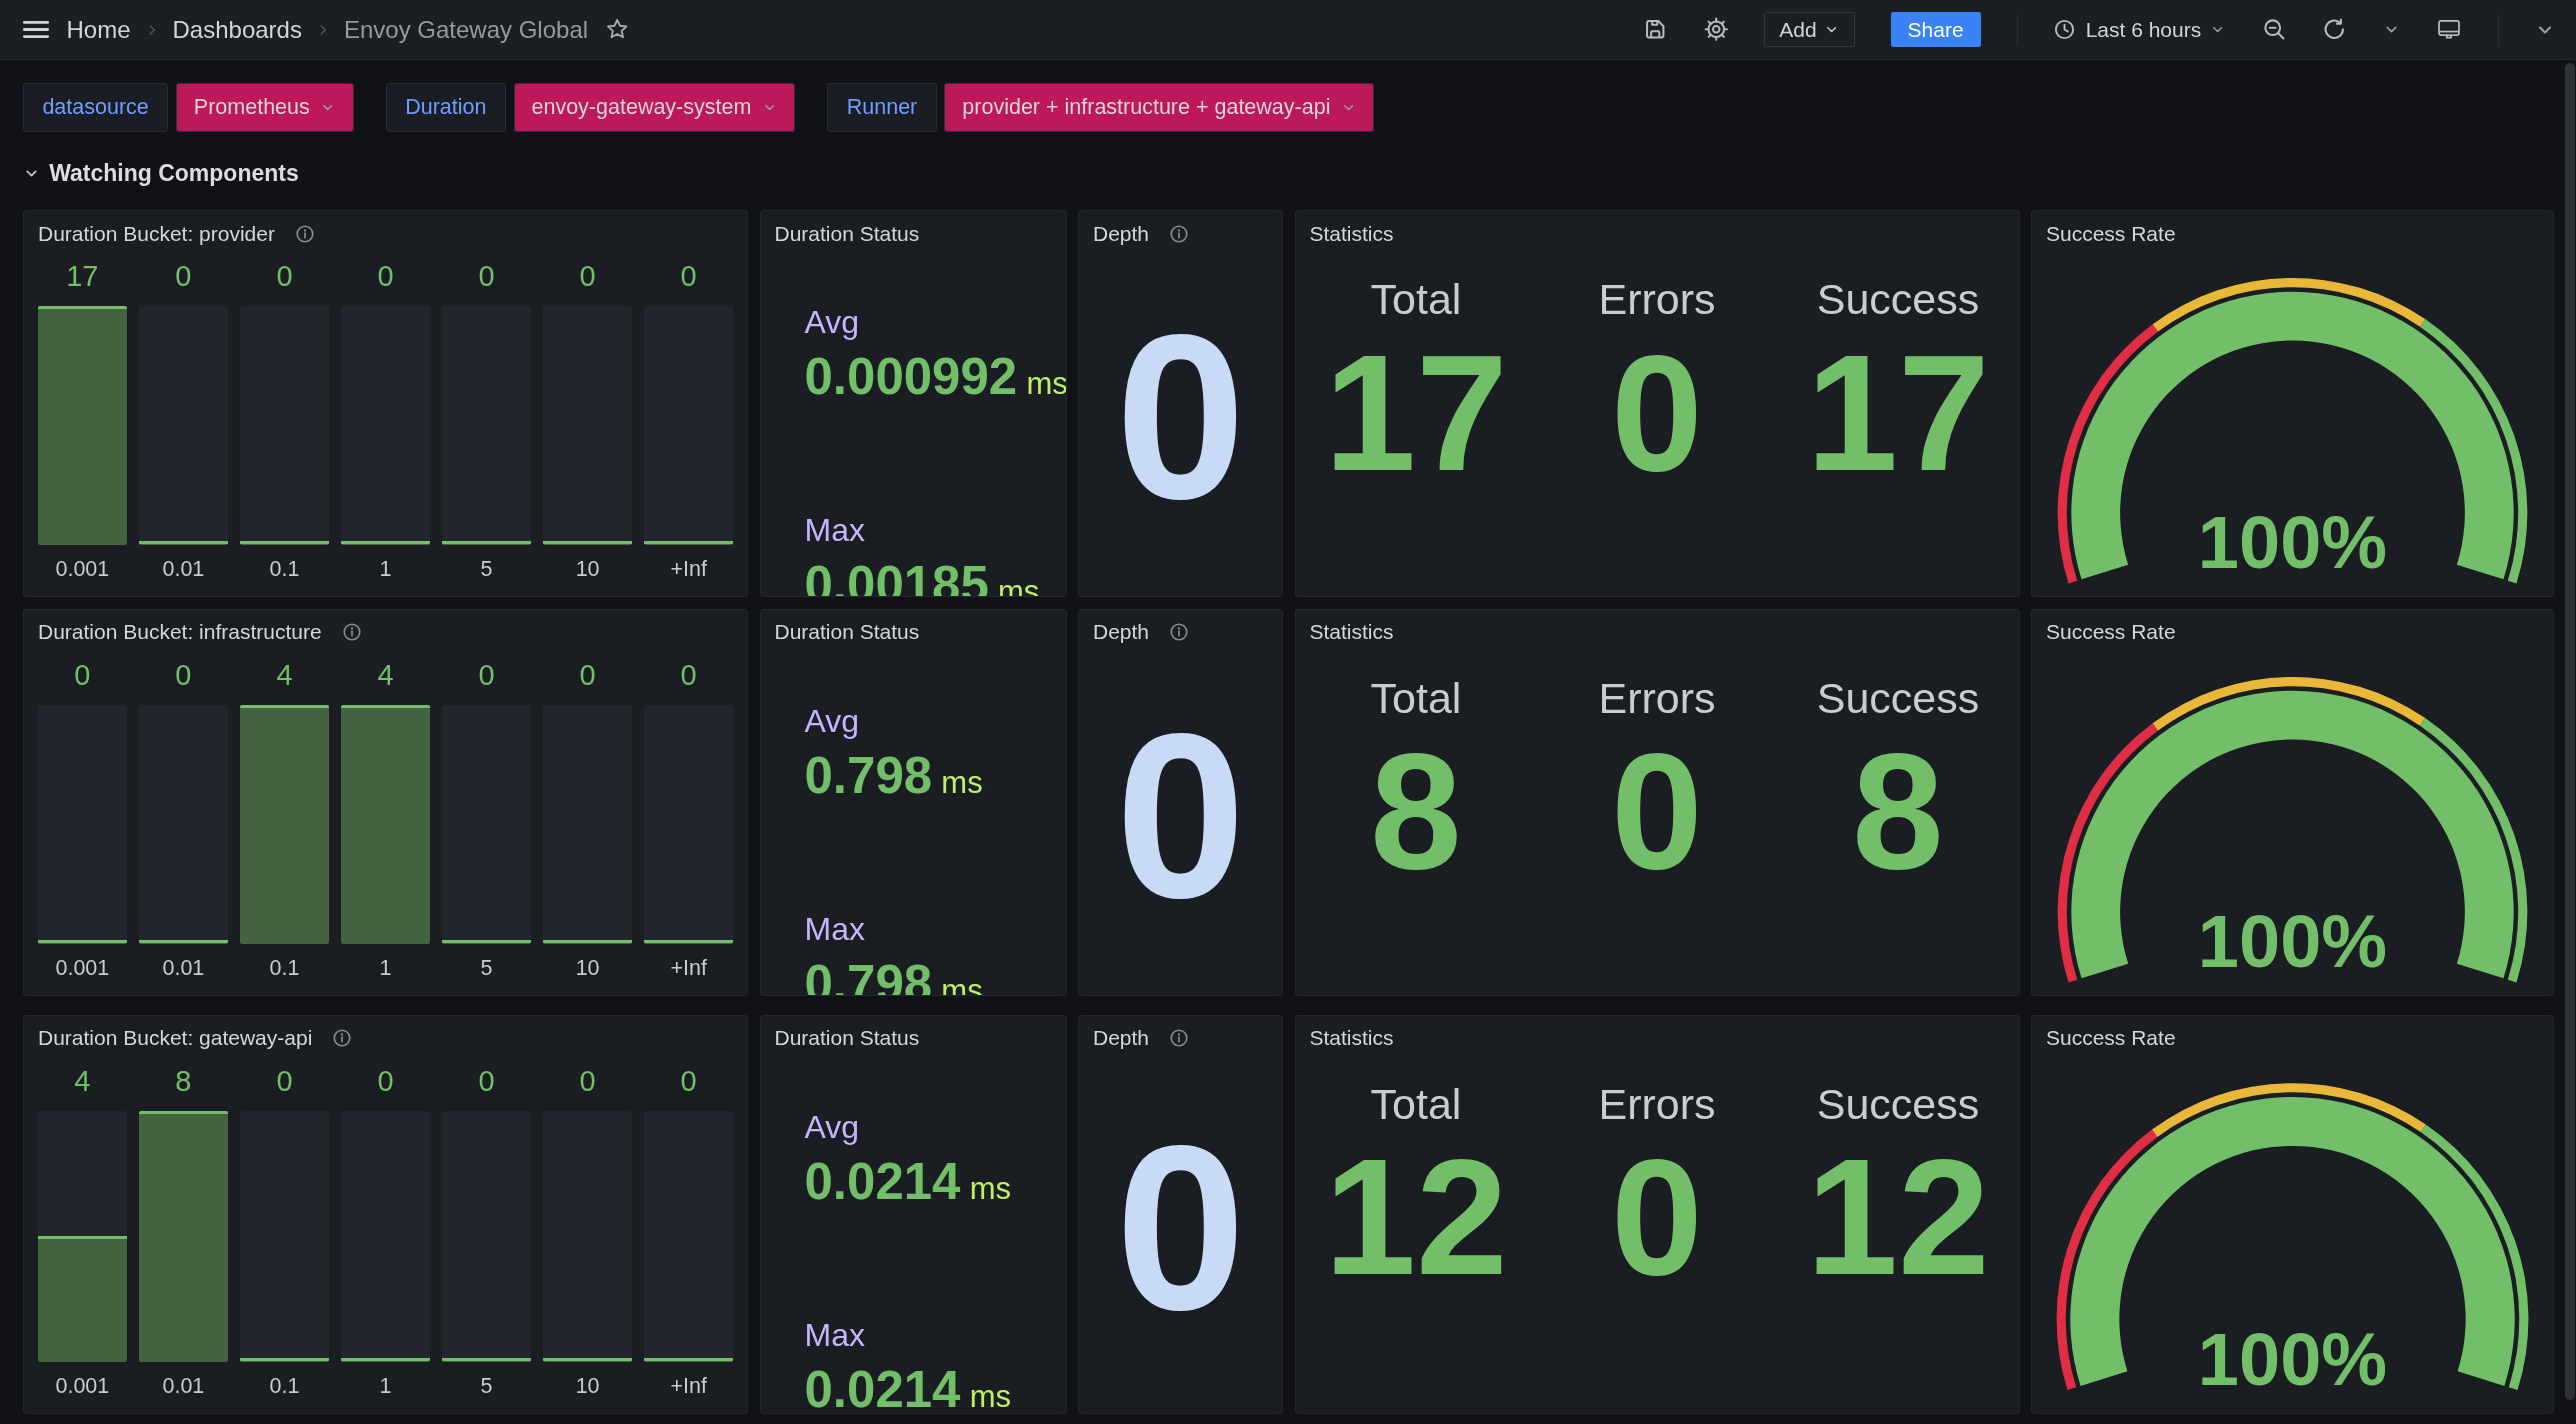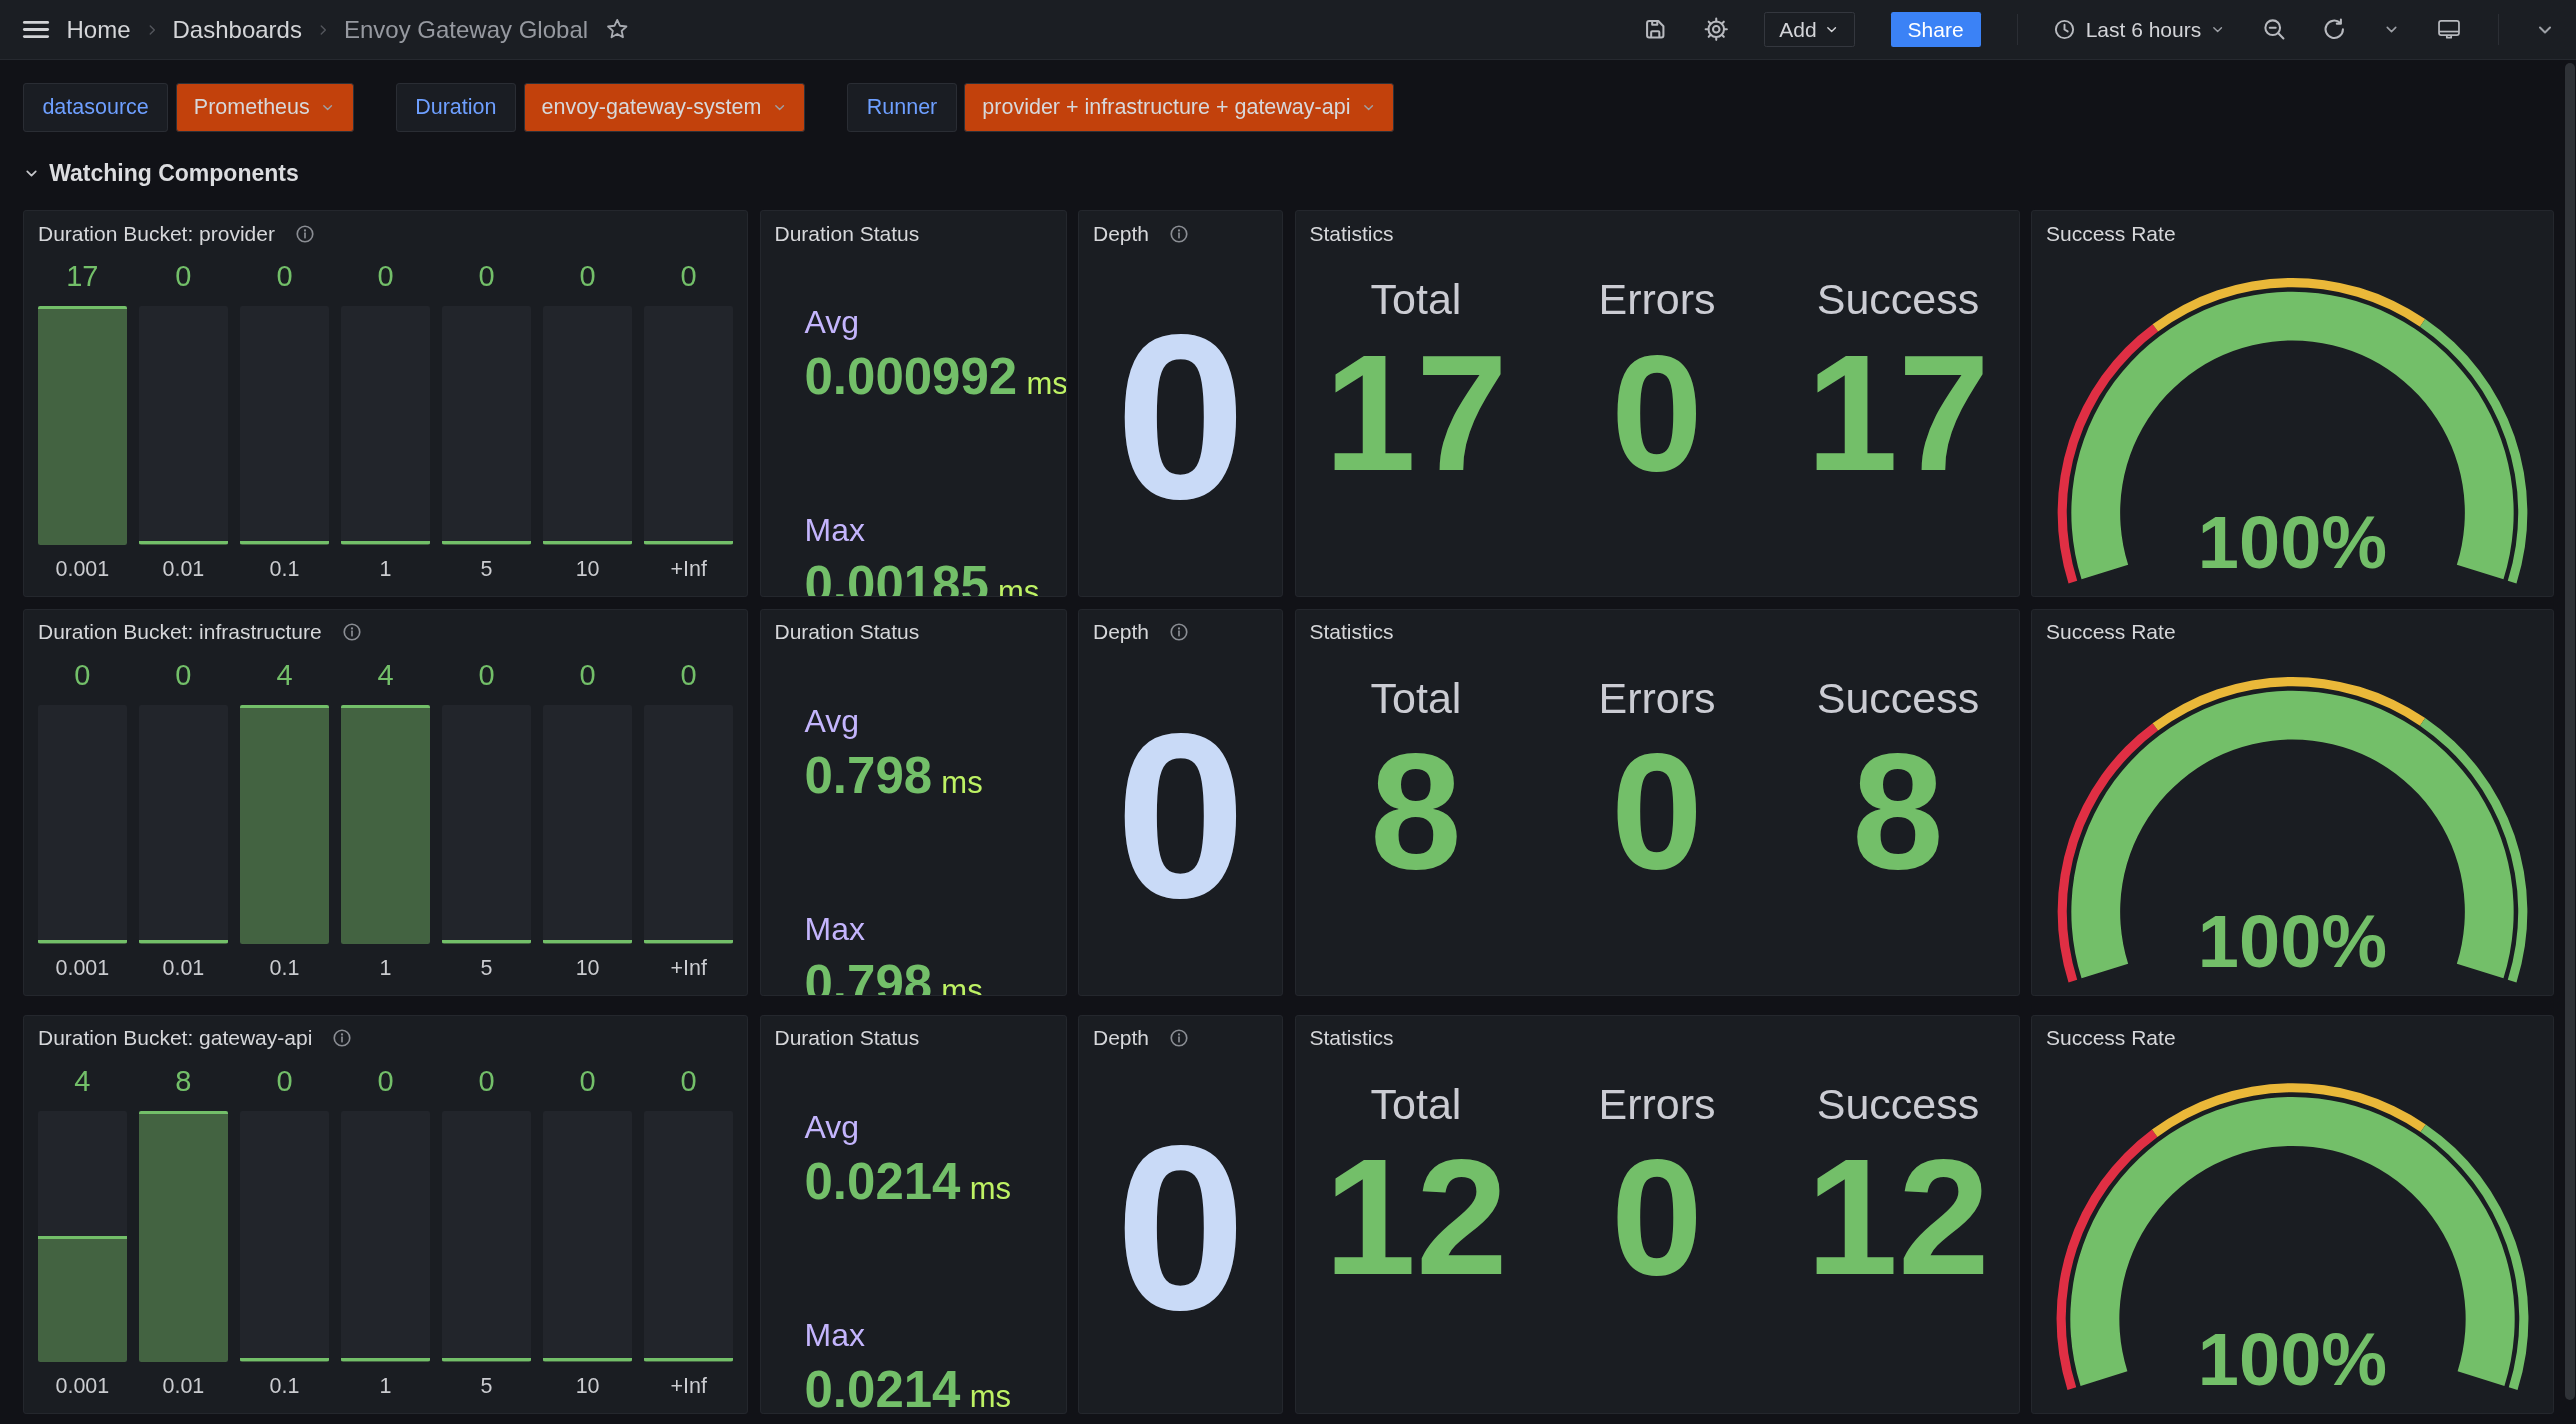--- a/index.html
+++ b/index.html
@@ -18,27 +18,27 @@
   .btn-secondary { display:flex; align-items:center; gap:7.7px; height:35px; padding:0 14px;
                    background:transparent; border:0.8px solid #34373E; border-radius:2.3px;
                    color:#D3D4D8; font-size:21px; cursor:pointer; }
   .btn-primary { height:35px; padding:0 17px; background:#3b82f6; border:none; border-radius:2.3px;
                  color:#FFFFFF; font-size:21px; font-weight:500; cursor:pointer; }
   .v-divider { width:0.8px; height:31px; background:#2B2E34; }
   .timepicker { display:flex; align-items:center; gap:9.2px; background:none; border:none;
                 color:#D3D4D8; font-size:21px; cursor:pointer; padding:0; }
 
   
-  .filters { display:flex; align-items:center; gap:42px; margin:23px 0 0 23px; }
+  .filters { display:flex; align-items:center; gap:32px; margin:23px 0 0 23px; }
   .filter-group { display:flex; align-items:center; gap:7.7px; }
   .filter-label { height:47px; display:flex; align-items:center; padding:0 18.4px;
                   background:#1A1D23; border:0.8px solid #2A2D34; border-radius:3.1px;
                   color:#6E9FFF; font-size:21.5px; }
   .filter-value { height:47px; display:flex; align-items:center; gap:10.7px; padding:0 17px;
-                  background:#c2410c; border:0.8px solid #2E3138; border-radius:3.1px;
+                  background:#be185d; border:0.8px solid #2E3138; border-radius:3.1px;
                   color:#D7D8DB; font-size:21.5px; cursor:pointer; }
 
   
   .section-header { display:flex; align-items:center; gap:9.2px; margin:28px 0 0 23px; cursor:pointer; }
   .section-title { font-size:23px; font-weight:600; color:#DCDDE0; }
 
   
   #rows { margin:23px 23px 0; }
   .dash-row { display:grid; grid-template-columns:725px 307px 205px 725px 523px; gap:11.5px; margin-bottom:11.5px; }
   .panel { position:relative; background:#1A1D22; border:0.8px solid #24272D; border-radius:3.1px;

